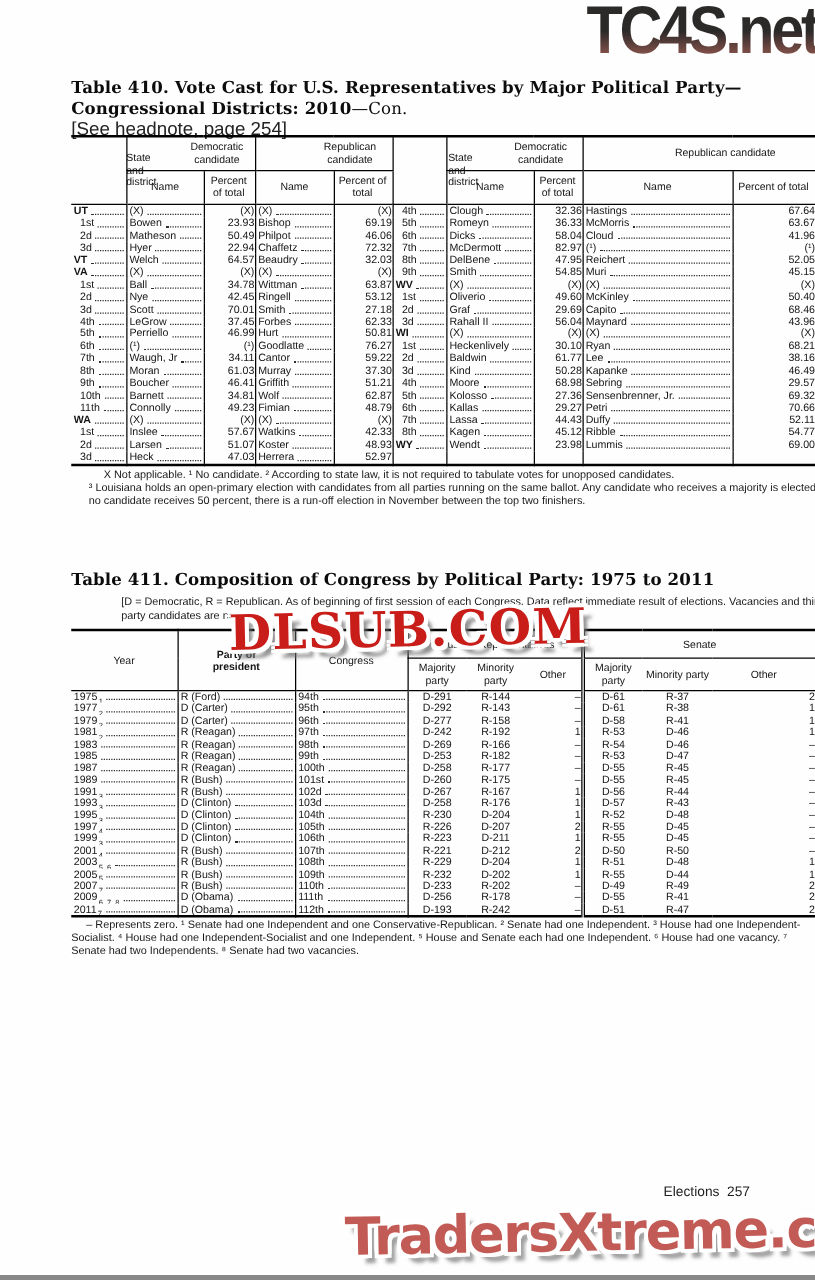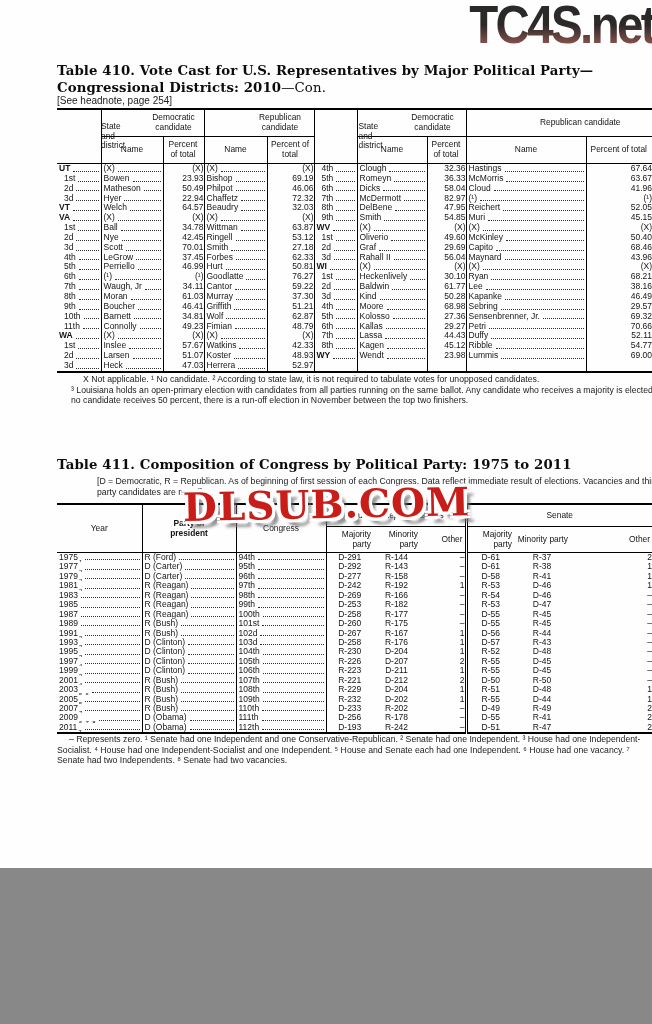--- a/index.html
+++ b/index.html
@@ -1,37 +1,37 @@
 <!DOCTYPE html>
 <html><head>
 <meta charset="utf-8">
 <style>
   html,body{margin:0;padding:0;background:#888;}
-  .page{position:relative;width:652px;height:868px;background:#fefefe;overflow:hidden;
+  .page{position:relative;width:652px;height:1020px;background:#fefefe;overflow:hidden;
         font-family:"Liberation Sans","DejaVu Sans",sans-serif;color:#161616;}
 
   
   .wm-top{position:absolute;top:-2px;right:-2px;font-family:"Liberation Sans","DejaVu Sans",sans-serif;
     font-weight:bold;font-size:54px;letter-spacing:-3px;transform:scaleX(.88);transform-origin:right top;
     background:linear-gradient(#2c2929 52%,#8a544c 90%);-webkit-background-clip:text;background-clip:text;
     color:#3a3331;-webkit-text-fill-color:transparent;line-height:52px;}
   .wm-mid{position:absolute;left:183px;top:481px;font-family:"DejaVu Serif","Liberation Serif",serif;
     font-weight:bold;font-size:39px;line-height:46px;letter-spacing:1px;color:#c81d18;transform:rotate(-1.2deg);
     text-shadow:-3px -3px 0 #fff,3px -3px 0 #fff,-3px 3px 0 #fff,3px 3px 0 #fff,-3px 0 0 #fff,3px 0 0 #fff,
       0 -3px 0 #fff,0 3px 0 #fff,6px 7px 3px rgba(110,110,110,.75);}
   .wm-bot{position:absolute;left:276px;top:962px;font-family:"DejaVu Sans","Liberation Sans",sans-serif;
     font-weight:bold;font-size:42px;line-height:48px;letter-spacing:-1px;color:#c25b55;transform:rotate(-1deg);
     text-shadow:-3px -3px 0 #fff,3px -3px 0 #fff,-3px 3px 0 #fff,3px 3px 0 #fff,-3px 0 0 #fff,3px 0 0 #fff,
       0 -3px 0 #fff,0 3px 0 #fff,6px 7px 3px rgba(120,120,120,.7);}
 
   
   .t-title{position:absolute;left:57px;font-family:"DejaVu Serif","Liberation Serif",serif;
     font-weight:bold;font-size:13.3px;line-height:17px;color:#0c0c0c;letter-spacing:.1px;}
   .t-title .light{font-weight:normal;text-align:center;}
-  .headnote{position:absolute;left:57px;font-size:10px;color:#222;}
+  .headnote{position:absolute;left:57px;font-size:15px;color:#222;}
   .fnblock{position:absolute;left:57px;width:594px;font-size:8.7px;line-height:10.6px;color:#1a1a1a;}
   .fn{margin:0;}
   .fn.ind1{text-indent:12px;}
 
   
   table.t{border-collapse:collapse;table-layout:fixed;position:absolute;left:57px;
     border-top:2px solid #000;border-bottom:2px solid #000;font-size:8.5px;color:#141414;}
   table.t th{font-weight:normal;font-size:8.4px;line-height:9.8px;text-align:center;
     vertical-align:middle;padding:1px 2px;}
   table.t td{padding:0;vertical-align:bottom;white-space:nowrap;overflow:hidden;}
@@ -44,21 +44,21 @@
   
   table.t410{top:108px;width:595px;}
   table.t410 thead tr:first-child th{height:24px;padding-left:44px;}
   table.t410 thead tr:last-child th{height:24px;}
   table.t410 tbody tr{height:9.85px;}
   table.t410 tbody td{line-height:9.8px;}
 
   
   table.t411{top:503px;width:595px;}
   table.t411 thead tr:first-child th{height:19px;}
-  table.t411 thead tr:last-child th{height:23px;text-align:right;}
+  table.t411 thead tr:last-child th{height:23px;}
   table.t411 tbody tr{height:9.45px;}
   table.t411 tbody td{line-height:9.4px;}
   .nw{max-width:50px;margin:0 auto;font-weight:bold;}
 
   
   .cw{display:flex;align-items:flex-end;overflow:hidden;padding-left:2px;}
   .cw .ld{flex:1 0 3px;border-bottom:1px dotted #2e2e2e;margin:0 2px 2px 3px;}
   .cw.ind{padding-left:7px;}
   .cw.stb span.tx{font-weight:bold;}
   td.cp{text-align:right;padding-right:4px;}

